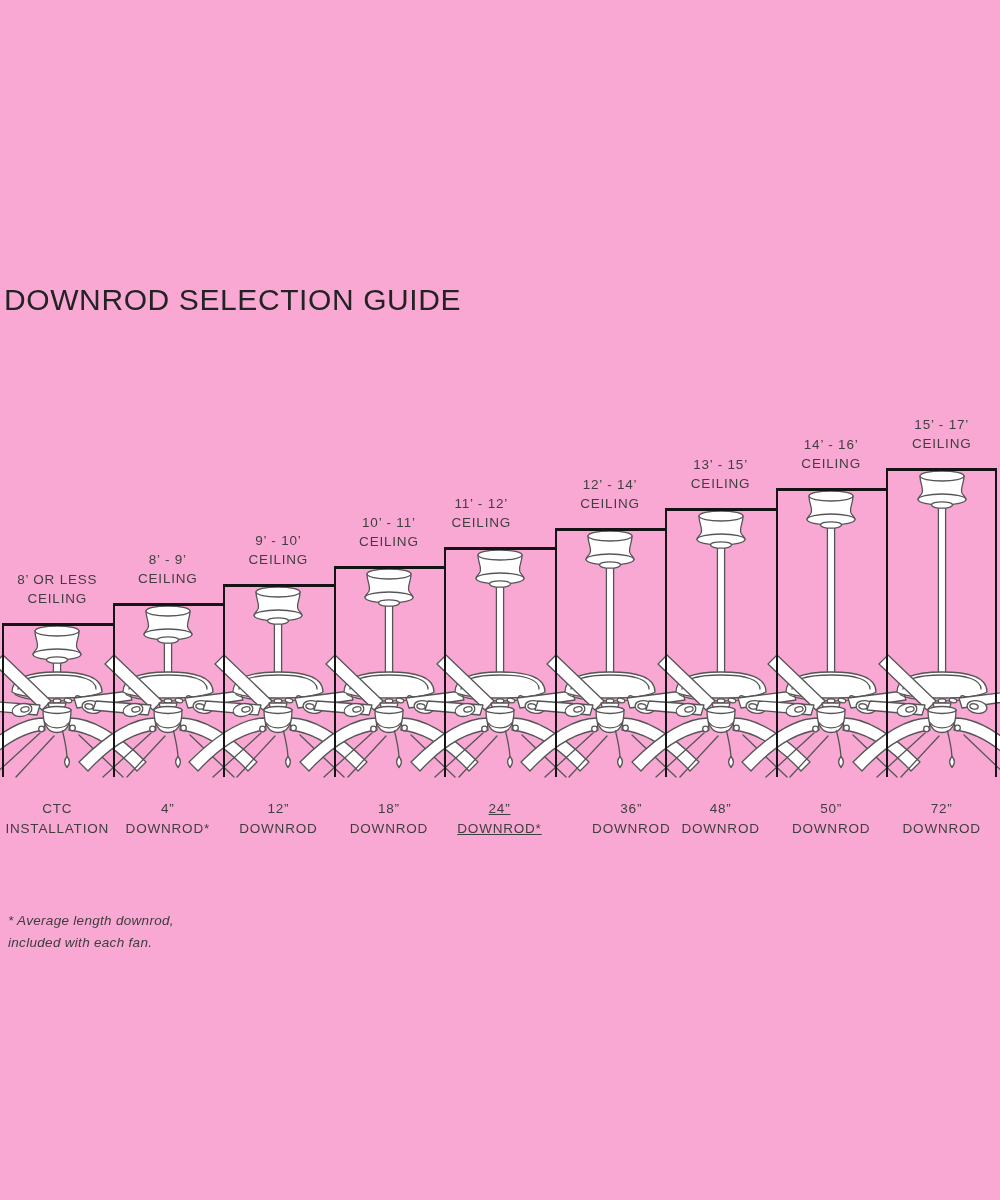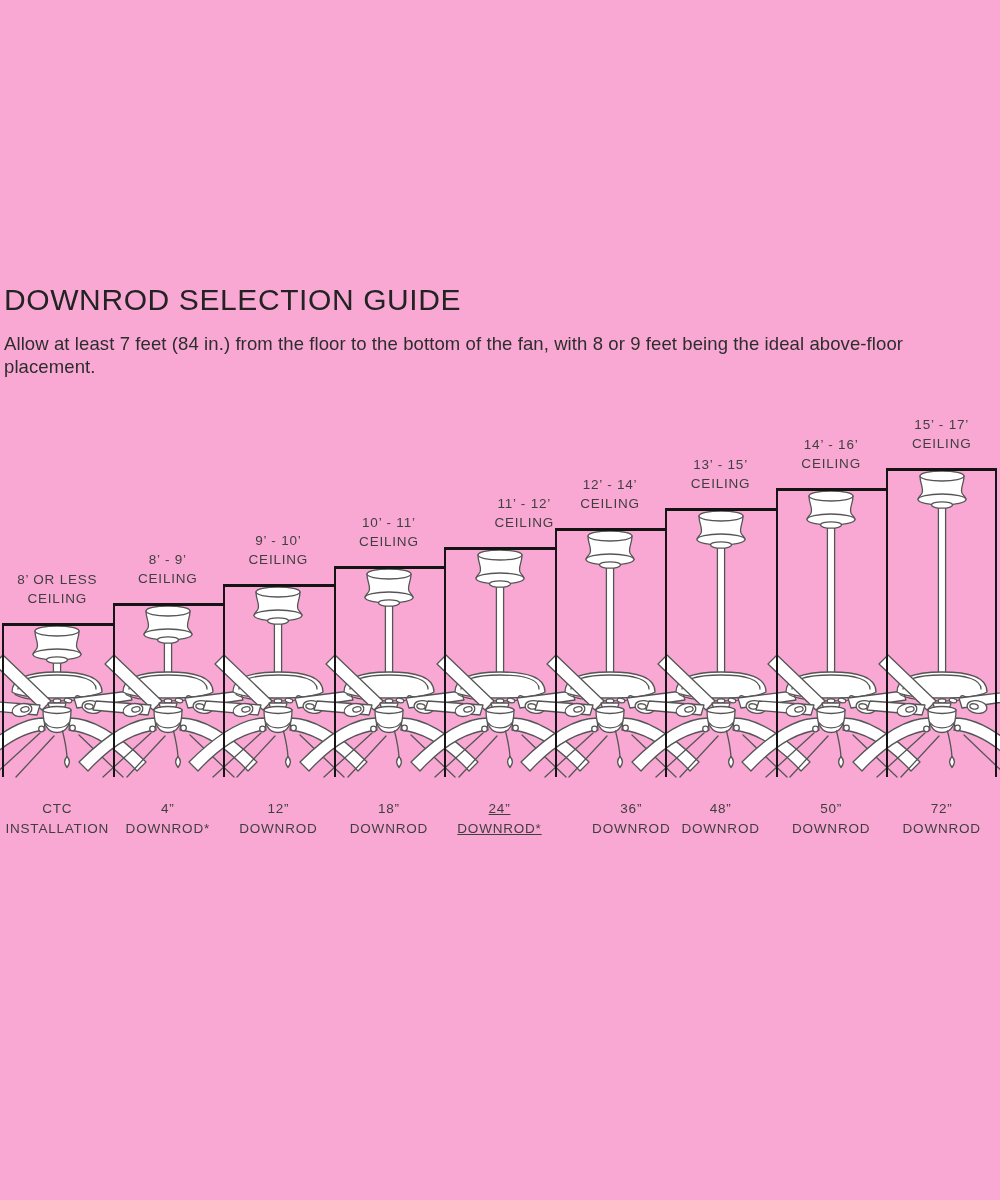--- a/index.html
+++ b/index.html
@@ -20,21 +20,20 @@
   .fan *{stroke:var(--line,#555);stroke-width:1.3;fill:#fff;stroke-linejoin:round;stroke-linecap:round;}
   .fan .noline{fill:none;}
   .footnote{position:absolute;left:8px;top:896px;font-size:13.5px;font-style:italic;
             line-height:1.65;color:#3d3d3d;letter-spacing:.3px;white-space:pre-line;}
 </style>
 </head>
 <body>
 
 <div id="canvas" style="--line: #555555; --border: #141414; background: #f9a8d4; padding-left: 20px;">
   <h1 class="title">DOWNROD SELECTION GUIDE</h1>
-  <p class="subtitle">Allow at least 7 feet (84 in.) from the floor to the bottom of the fan, with 8 or 9 feet being the ideal above-floor placement.</p>
   <div id="diagram">
       <div class="clabel" style="left: -20px; width: 154.556px; bottom: 592px;">8’ OR LESS
 CEILING</div>
       <svg class="fan" width="150" height="154" viewBox="0 0 150 154" style="left: -17.7222px; top: 623px;">
         <rect x="71.4" y="36" width="7.2" height="19"></rect>
         <path d="M53 8 C53 16 57 20 55 25 C53.5 28 51 29.5 51 31.5 L99 31.5 C99 29.5 96.5 28 95 25 C93 20 97 16 97 8 Z"></path>
         <ellipse cx="75" cy="8" rx="22" ry="5"></ellipse>
         <path d="M51 31.5 A24 5.5 0 0 0 99 31.5 A24 5.5 0 0 0 51 31.5 Z"></path>
         <ellipse cx="75" cy="37" rx="10.5" ry="3.2"></ellipse>
         <path d="M30 69 C30 54 48 49 75 49 C102 49 120 54 120 69 C106 77 44 77 30 69 Z"></path>
@@ -198,21 +197,21 @@
         <ellipse cx="75" cy="144" rx="14" ry="3.5"></ellipse>
         <path class="noline" d="M63.5 157 C68 163.5 82 163.5 86.5 157"></path>
         <circle cx="59.5" cy="163" r="2.8"></circle>
         <circle cx="90.5" cy="162" r="2.8"></circle>
         <path class="noline" d="M80.5 165 C83 175 84.6 184 85 191"></path>
         <path d="M85 190.5 C82.2 193.5 81.8 197.5 85 201.5 C88.2 197.5 87.8 193.5 85 190.5 Z"></path>
       </svg>
       <div class="step" style="left: 333.667px; top: 566px; width: 110.556px; height: 211px;"></div>
       <div class="dlabel" style="left: 311.667px; width: 154.556px;">18”
 DOWNROD</div>
-      <div class="clabel" style="left: 447px; width: 154.556px; bottom: 668px;">11’ - 12’
+      <div class="clabel" style="left: 404px; width: 154.556px; bottom: 668px;">11’ - 12’
 CEILING</div>
       <svg class="fan" width="150" height="230" viewBox="0 0 150 230" style="left: 424.5px; top: 547px;">
         <rect x="71.4" y="36" width="7.2" height="95"></rect>
         <path d="M53 8 C53 16 57 20 55 25 C53.5 28 51 29.5 51 31.5 L99 31.5 C99 29.5 96.5 28 95 25 C93 20 97 16 97 8 Z"></path>
         <ellipse cx="75" cy="8" rx="22" ry="5"></ellipse>
         <path d="M51 31.5 A24 5.5 0 0 0 99 31.5 A24 5.5 0 0 0 51 31.5 Z"></path>
         <ellipse cx="75" cy="37" rx="10.5" ry="3.2"></ellipse>
         <path d="M30 145 C30 130 48 125 75 125 C102 125 120 130 120 145 C106 153 44 153 30 145 Z"></path>
         <path class="noline" d="M36 142 C36 132 52 128 75 128 C98 128 114 132 114 142"></path>
         <path class="noline" d="M33 147.5 C47 156 103 156 117 147.5"></path>
@@ -419,13 +418,15 @@
         <path class="noline" d="M63.5 255 C68 261.5 82 261.5 86.5 255"></path>
         <circle cx="59.5" cy="261" r="2.8"></circle>
         <circle cx="90.5" cy="260" r="2.8"></circle>
         <path class="noline" d="M80.5 263 C83 273 84.6 282 85 289"></path>
         <path d="M85 288.5 C82.2 291.5 81.8 295.5 85 299.5 C88.2 295.5 87.8 291.5 85 288.5 Z"></path>
       </svg>
       <div class="step last" style="left: 886.444px; top: 468px; width: 111.056px; height: 309px;"></div>
       <div class="dlabel" style="left: 864.444px; width: 154.556px;">72”
 DOWNROD</div>
     </div>
+  <p class="footnote">* Average length downrod,
+included with each fan.</p>
 </div>
 
 </body></html>

